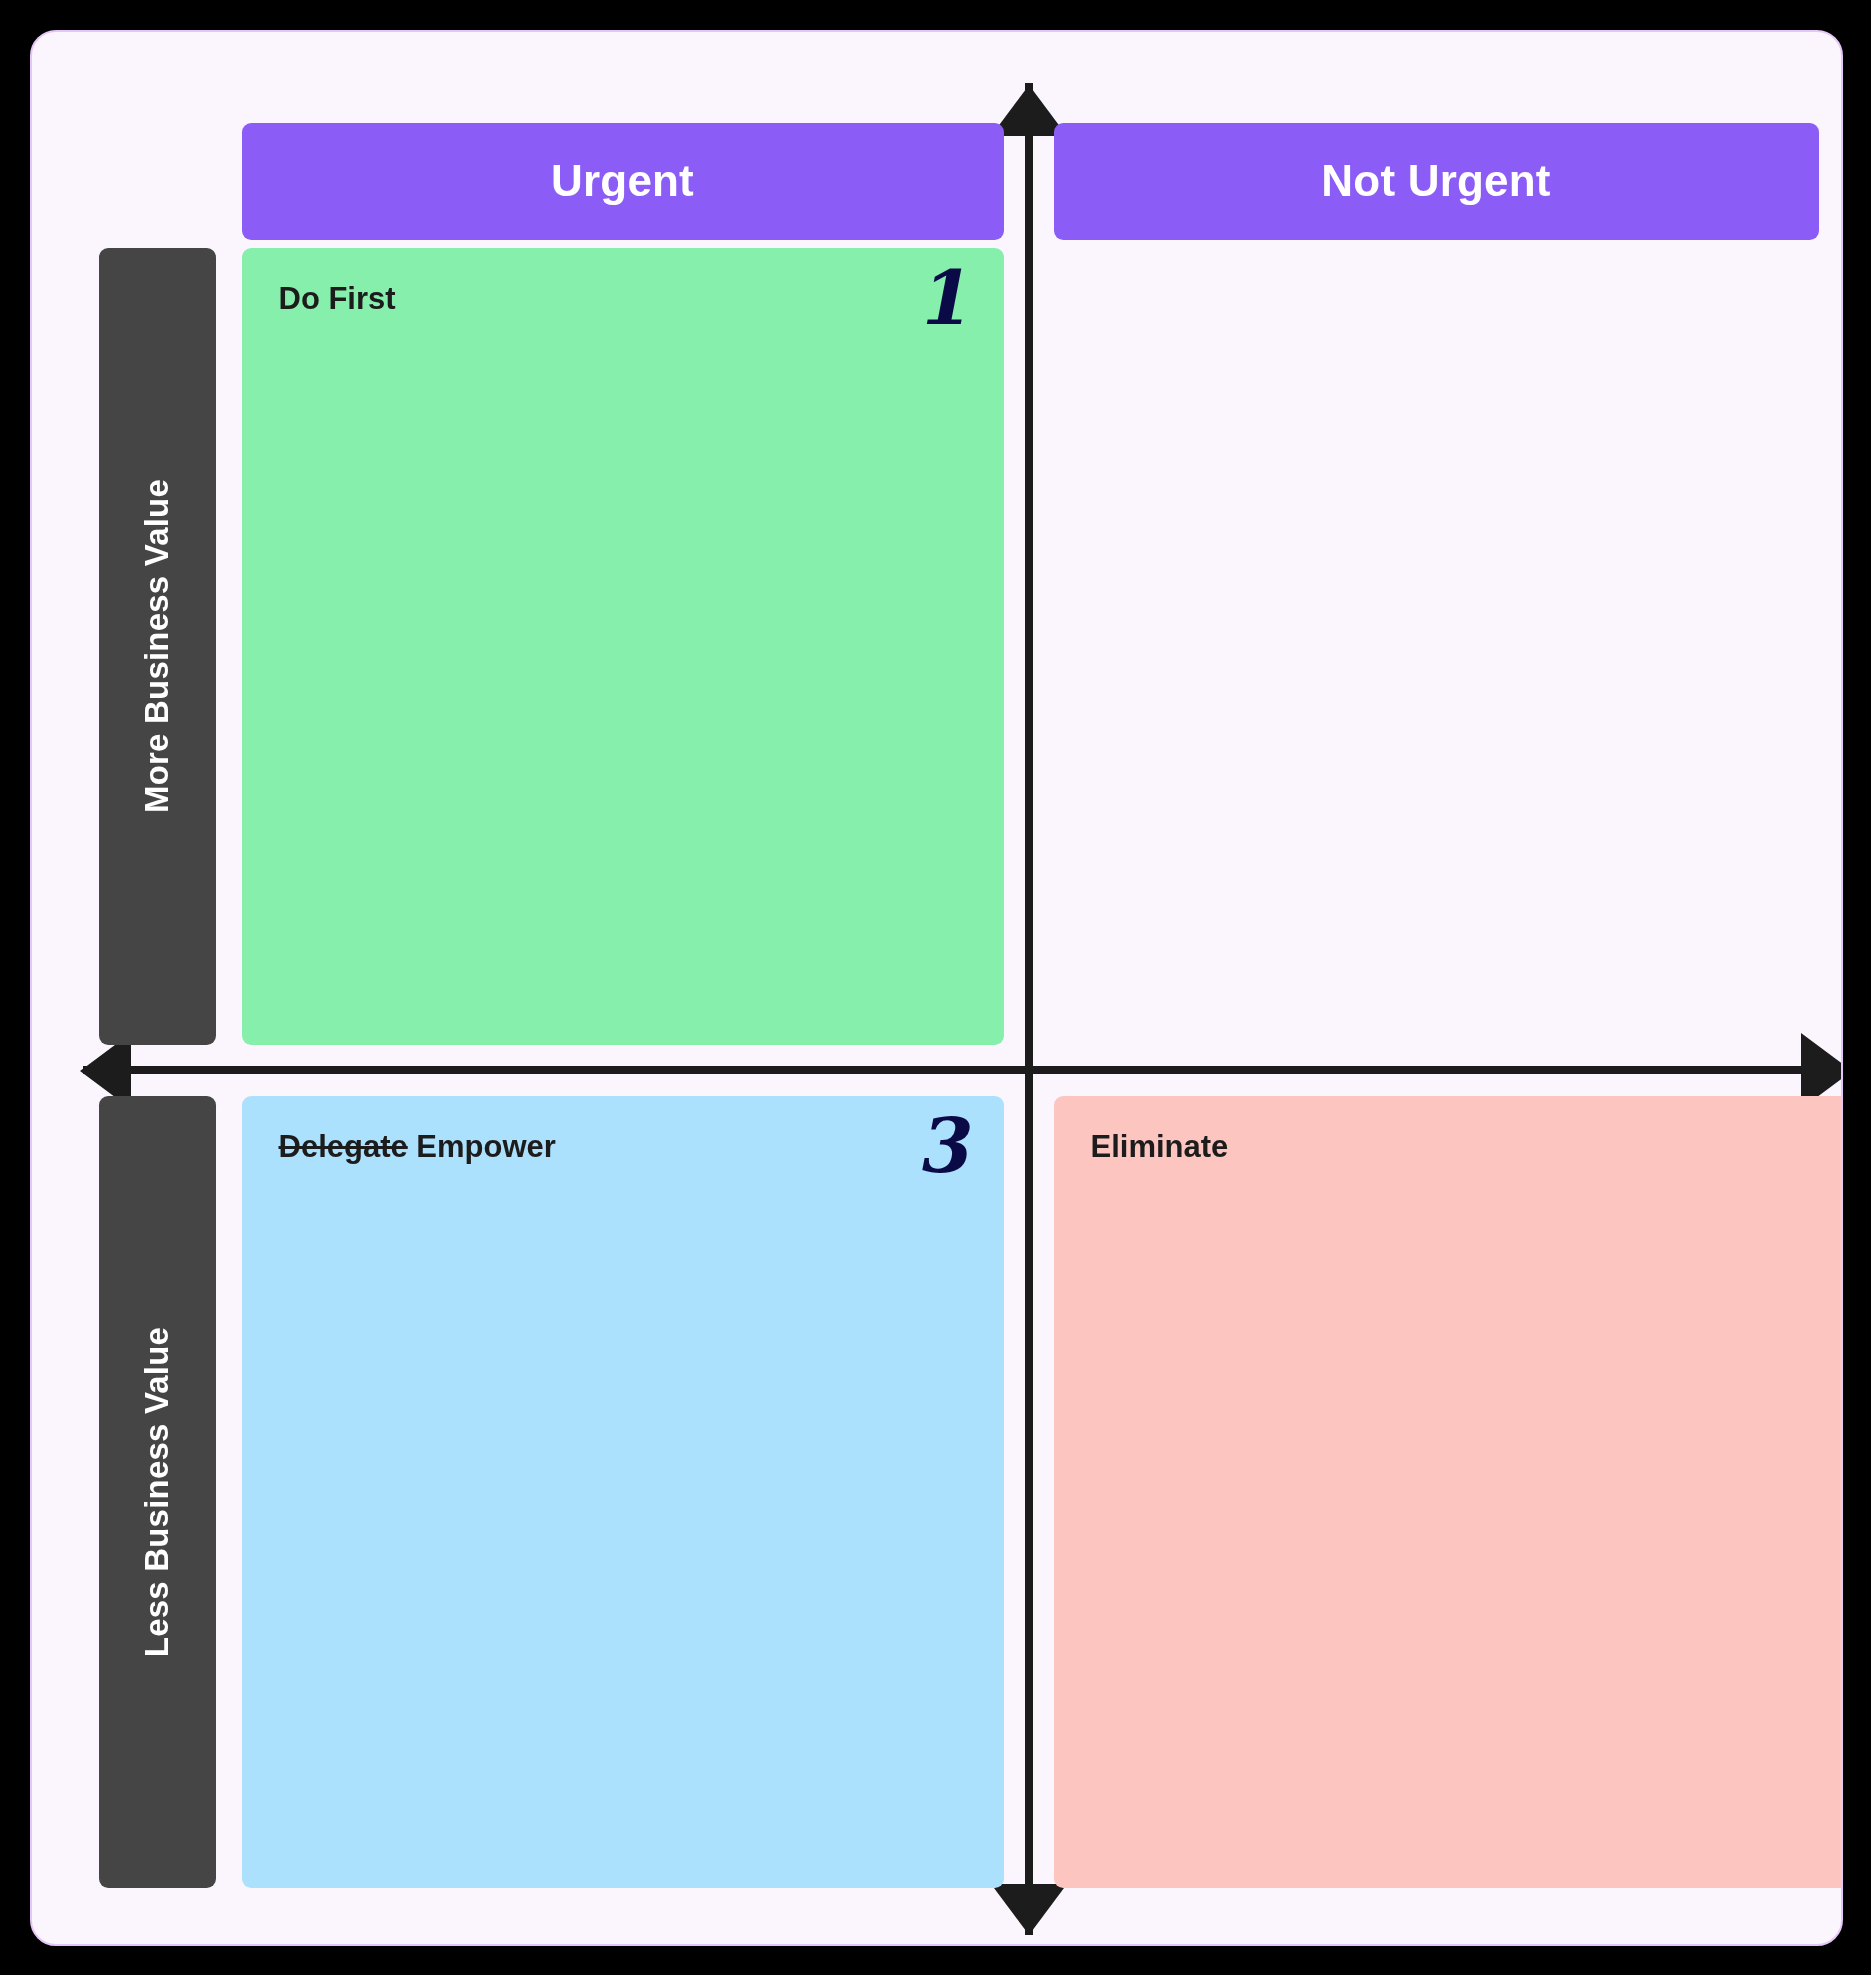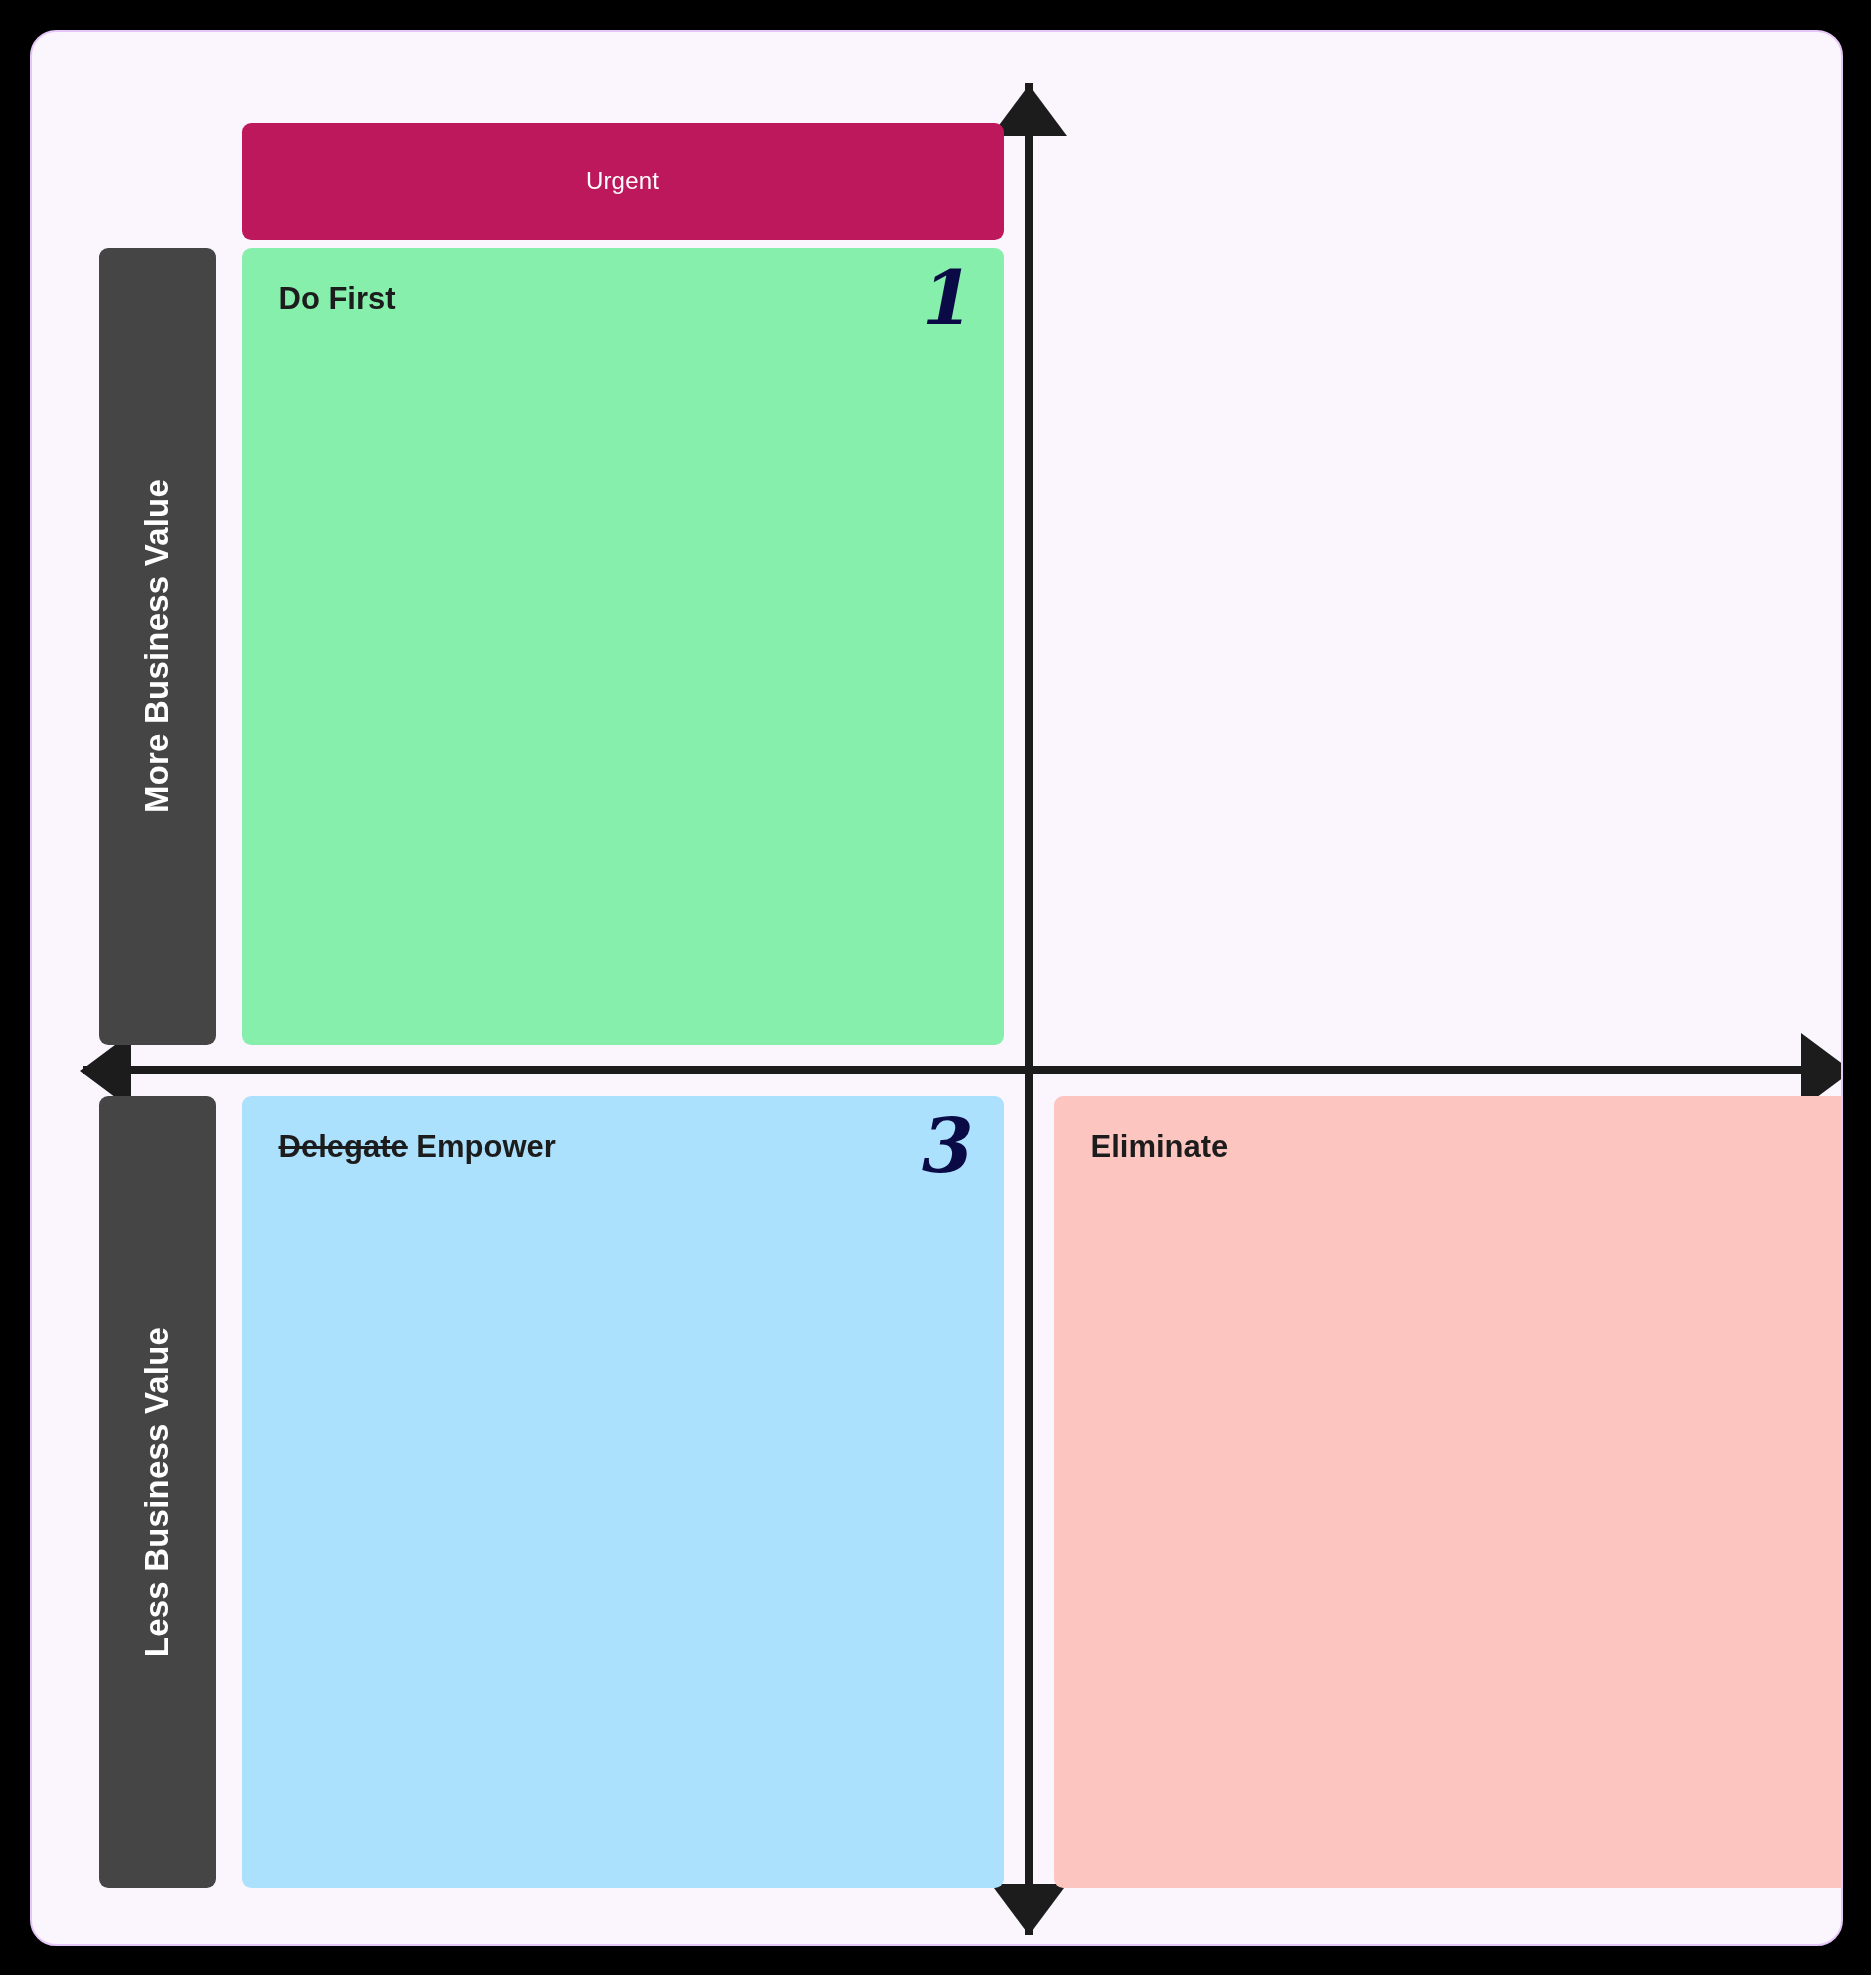--- a/index.html
+++ b/index.html
@@ -57,25 +57,25 @@
     left:1769px; top:1001px;
     border-top:38px solid transparent;
     border-bottom:38px solid transparent;
     border-left:51px solid #1C1C1C;
   }
 
   
   .col-header{
     position:absolute;
     top:91px; height:117px;
-    background:#be185d;
+    background:#8b5cf6;
     border-radius:9.2px;
     display:flex;align-items:center;justify-content:center;
     color:#FFFFFF;
-    font-size:24px;font-weight:normal;
+    font-size:44px;font-weight:bold;
     letter-spacing:0.2px;
   }
   #header-urgent{ left:210px;  width:762px; }
   #header-not-urgent{ left:1022px; width:765px; }
 
   
   .row-label{
     position:absolute;
     left:67px; width:117px;
     background:#454545;
@@ -128,20 +128,21 @@
 <div id="card">
 
   <div class="axis-v"></div>
   <div class="axis-h"></div>
   <div class="arrow arrow-up"></div>
   <div class="arrow arrow-down"></div>
   <div class="arrow arrow-left"></div>
   <div class="arrow arrow-right"></div>
 
   <div class="col-header" id="header-urgent">Urgent</div>
+  <div class="col-header" id="header-not-urgent">Not Urgent</div>
 
   <div class="row-label" id="row-label-more">
     <span>More Business Value</span>
   </div>
   <div class="row-label" id="row-label-less">
     <span>Less Business Value</span>
   </div>
 
   <div class="quadrant" id="quadrant-do-first">
     <div class="q-title">Do First</div>

